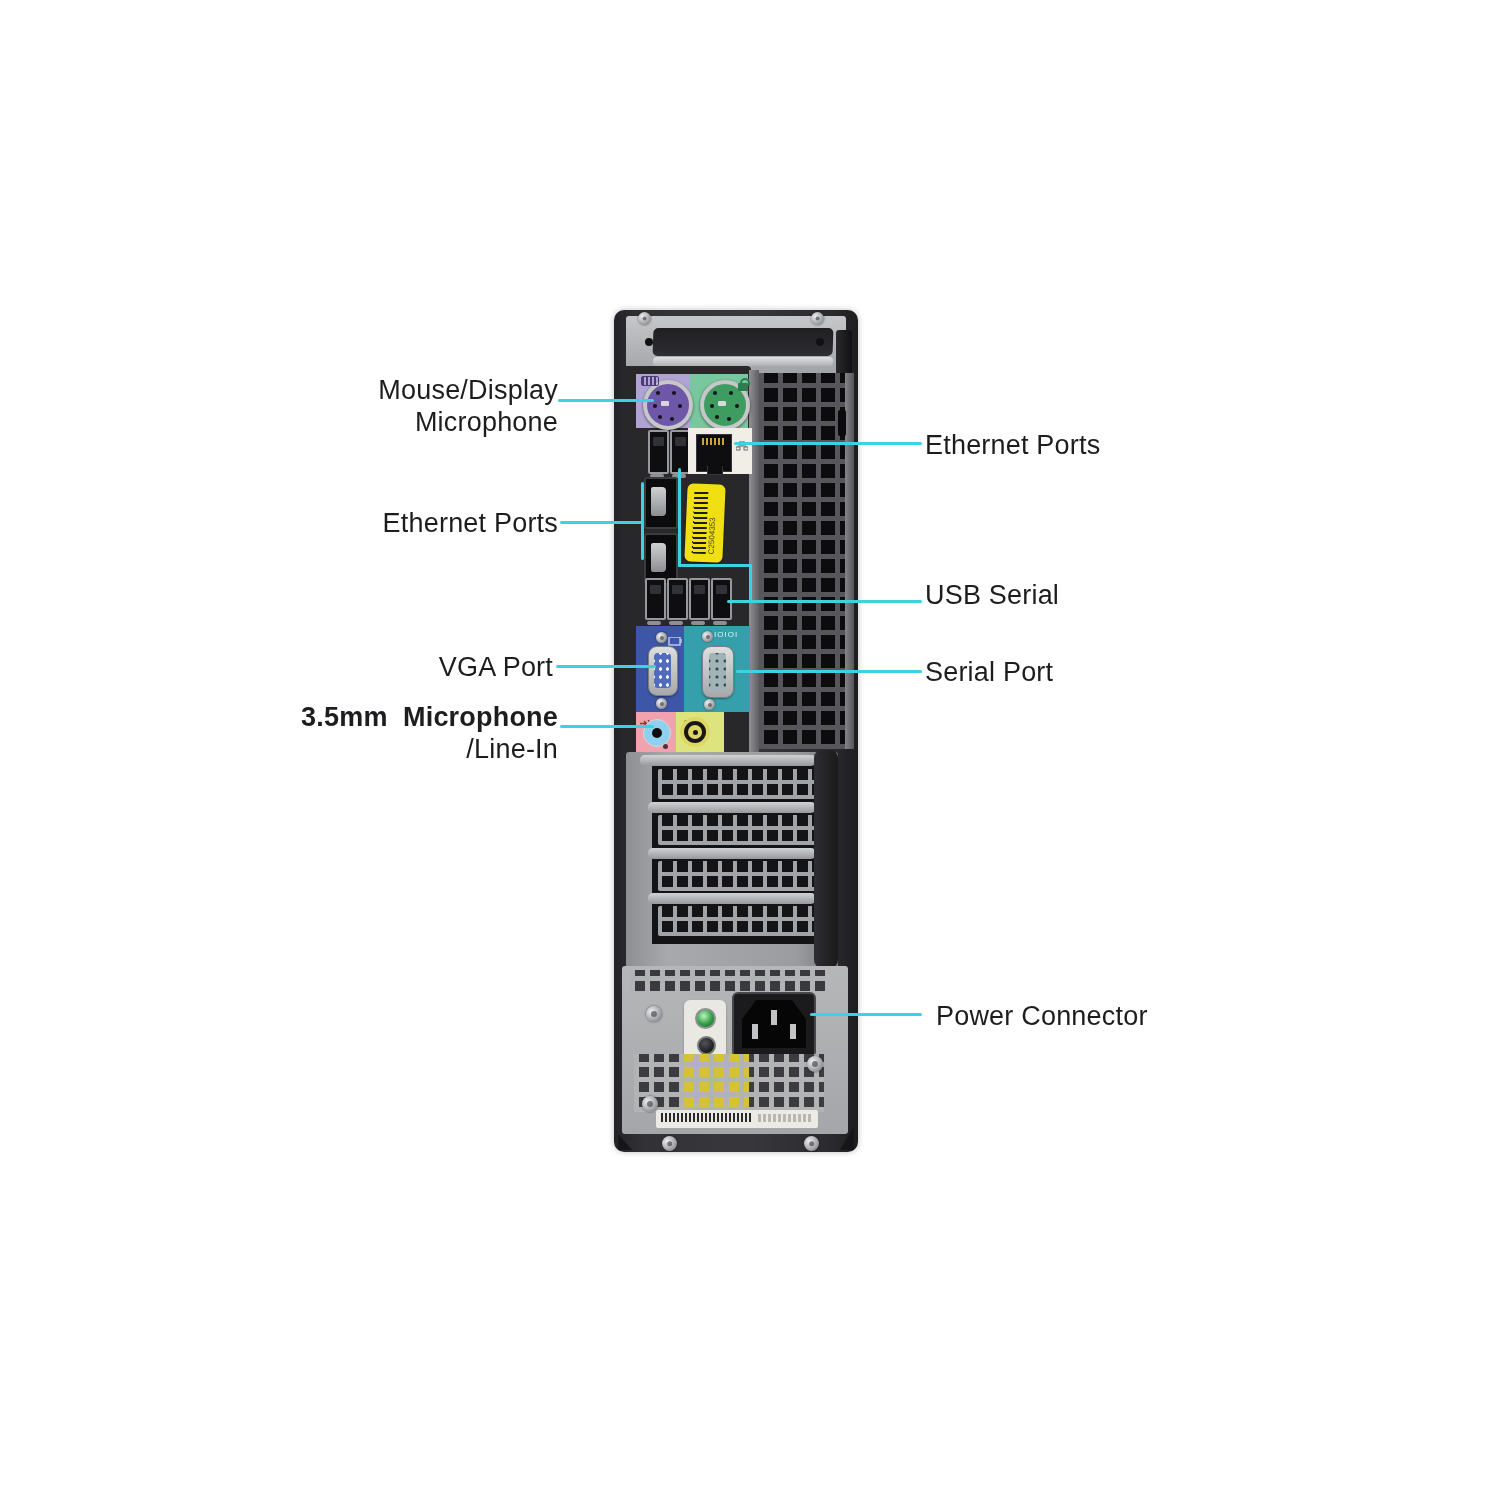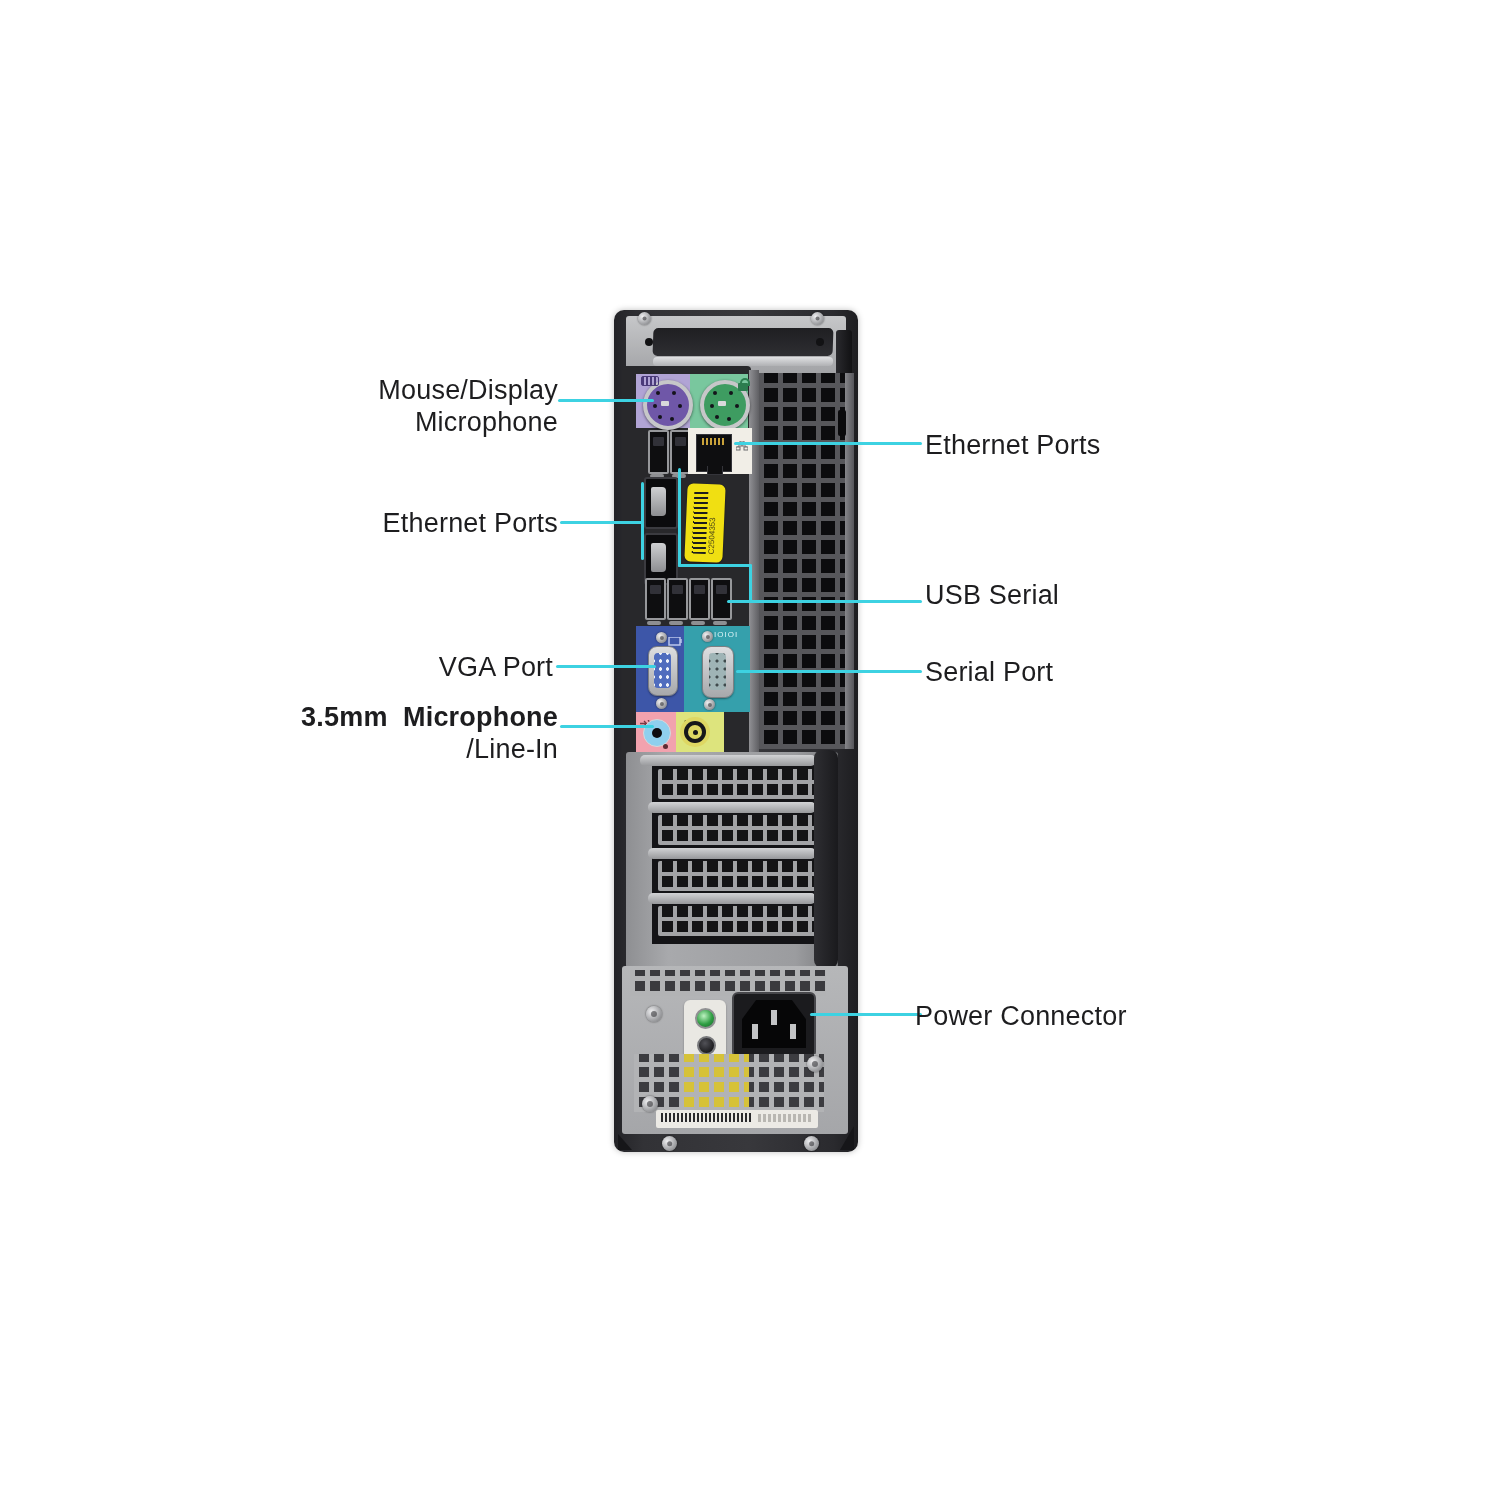--- a/index.html
+++ b/index.html
@@ -229,15 +229,15 @@
   </div>
   <div class="lbl r" style="right:942px;top:507px;">Ethernet Ports</div>
   <div class="lbl r" style="right:947px;top:651px;">VGA Port</div>
   <div class="lbl r" style="right:942px;top:701px;">
     <div class="pre">3.5mm  Microphone</div>
     <div>/Line-In</div>
   </div>
   <div class="lbl" style="left:925px;top:429px;">Ethernet Ports</div>
   <div class="lbl" style="left:925px;top:579px;">USB Serial</div>
   <div class="lbl" style="left:925px;top:656px;">Serial Port</div>
-  <div class="lbl" style="left:915px;top:1000px;">Power Connector</div>
+  <div class="lbl" style="left:936px;top:1000px;">Power Connector</div>
 
 </div>
 
 </body></html>

